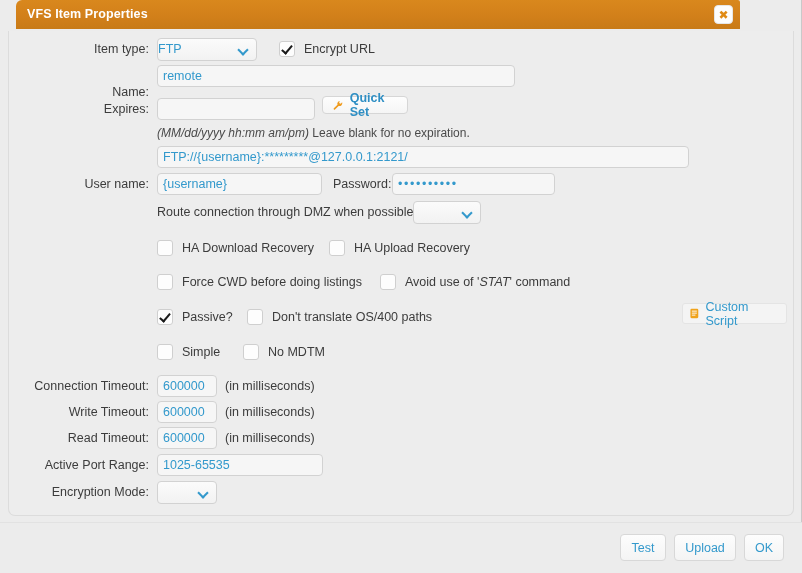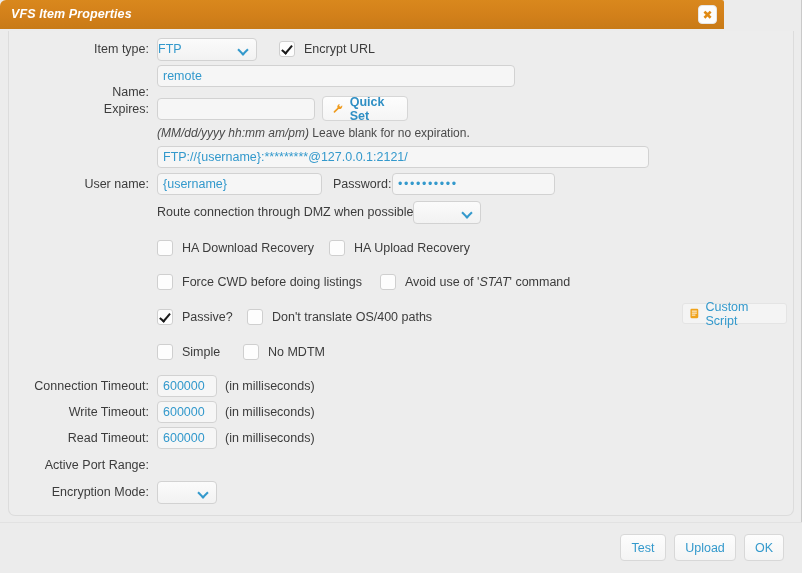--- a/index.html
+++ b/index.html
@@ -23,28 +23,27 @@
     height: 573px;
     background: #ececec;
     box-sizing: border-box;
     border-right: 1px solid #c9c9c9;
     border-bottom: 1px solid #c9c9c9;
   }
 
   
   .titlebar {
     position: absolute;
-    left: 0; top: 0;
+    left: 16px; top: 0;
     width: 724px;
     height: 29px;
     background: linear-gradient(to bottom, #d9881d 0%, #d2801a 55%, #c87a17 100%);
     border-top-left-radius: 6px;
     border-top-right-radius: 2px;
     box-sizing: border-box;
-    font-style: italic;
   }
   .titlebar-text {
     position: absolute;
     left: 11px;
     top: 7px;
     font-size: 12.5px;
     font-weight: bold;
     color: #ffffff;
     letter-spacing: .1px;
     white-space: nowrap;
@@ -194,21 +193,21 @@
     font-size: 12px;
     color: #4a4a4a;
     white-space: nowrap;
   }
   .hint em { font-style: italic; }
 
   
   .qs-btn {
     position: absolute;
     box-sizing: border-box;
-    height: 25px;
+    height: 18px;
     background: linear-gradient(to bottom, #fdfdfd 0%, #f5f5f5 100%);
     border: 1px solid #d6d6d6;
     border-radius: 4px;
     display: flex;
     align-items: center;
     padding: 0 10px;
     cursor: pointer;
   }
   .qs-label {
     color: #2f8fc4;
@@ -307,21 +306,21 @@
       <svg width="13" height="13" viewBox="0 0 16 16">
         <path d="M10.6 1.2a4.2 4.2 0 0 0-3.9 5.7L1.3 12.3a1.2 1.2 0 0 0 1.7 1.7l5.4-5.4a4.2 4.2 0 0 0 5.3-5.4l-2.1 2.1-1.9-.5-.5-1.9z" fill="#ef9b1e"></path>
       </svg>
       <span class="qs-label">Quick Set</span>
     </div>
 
     <div class="hint" style="left:148px; top:95px;">
       <em>(MM/dd/yyyy hh:mm am/pm)</em><span> Leave blank for no expiration.</span>
     </div>
 
-    <input class="field" style="left: 148px; top: 115px; width: 492px;" value="FTP://{username}:*********@127.0.0.1:2121/">
+    <input class="field" style="left: 148px; top: 115px; width: 532px;" value="FTP://{username}:*********@127.0.0.1:2121/">
 
     <div class="lbl lbl-col" style="top:146px;">User name:</div>
     <input class="field" style="left: 148px; top: 142px; width: 165px;" value="{username}">
     <div class="ms-note" style="left:324px; top:146px;">Password:</div>
     <div class="pwdots" style="left:383px; top:142px; width:163px;">••••••••••</div>
 
     <div class="ms-note" style="left:148px; top:174px;">Route connection through DMZ when possible:</div>
     <div class="select" style="left:404px; top:170px; width:68px;">
       <span></span>
       <span class="caret"></span>
@@ -379,20 +378,21 @@
 
     <div class="lbl lbl-col" style="top:374px;">Write Timeout:</div>
     <input class="field" style="left: 148px; top: 370px; width: 60px;" value="600000">
     <div class="ms-note" style="left:216px; top:374px;">(in milliseconds)</div>
 
     <div class="lbl lbl-col" style="top:400px;">Read Timeout:</div>
     <input class="field" style="left: 148px; top: 396px; width: 60px;" value="600000">
     <div class="ms-note" style="left:216px; top:400px;">(in milliseconds)</div>
 
     <div class="lbl lbl-col" style="top:427px;">Active Port Range:</div>
+    <input class="field" style="left: 148px; top: 423px; width: 166px;" value="1025-65535">
 
     <div class="lbl lbl-col" style="top:454px;">Encryption Mode:</div>
     <div class="select" style="left:148px; top:450px; width:60px;">
       <span></span>
       <span class="caret"></span>
     </div>
 
   </div>
 
   <div class="footer">

